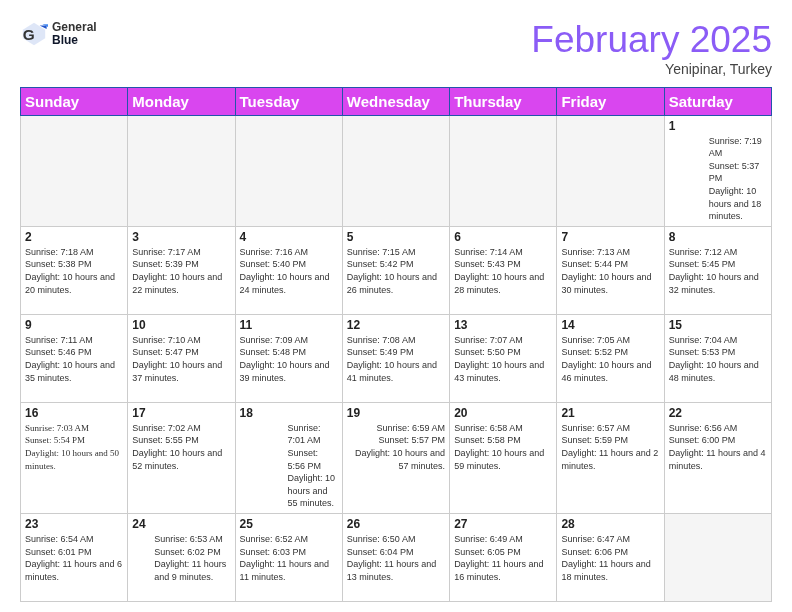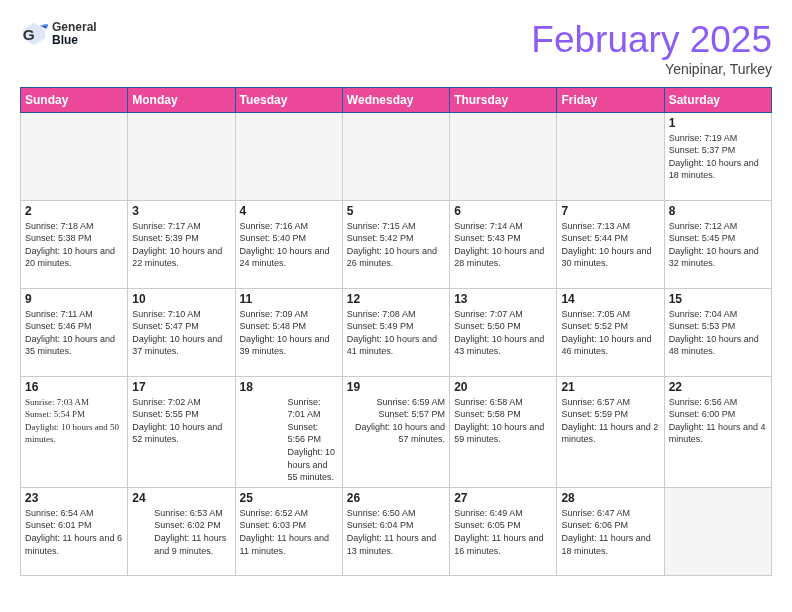--- a/index.html
+++ b/index.html
@@ -41,23 +41,23 @@
     .cal-subtitle {
       font-size: 14px;
       color: #444;
     }
     table {
       width: 100%;
       border-collapse: collapse;
       table-layout: fixed;
     }
     th {
-      background-color: #ec4899;
+      background-color: #d946ef;
       color: #fff;
-      font-size: 12px;
+      font-size: 15px;
       font-weight: bold;
       padding: 5px 4px;
       text-align: left;
       border: 1px solid #2255aa;
     }
     td {
       vertical-align: top;
       border: 1px solid #ccc;
       padding: 3px 4px;
       font-size: 9.5px;
@@ -120,21 +120,21 @@
     <tbody id="cal-body">
     <tr>
           <td class="empty"></td>
           <td class="empty"></td>
           <td class="empty"></td>
           <td class="empty"></td>
           <td class="empty"></td>
           <td class="empty"></td>
           <td>
             <div class="day-num">1</div>
-            <div class="day-info" style="white-space: pre-line;">Sunrise: 7:19 AM
+            <div class="day-info" style="white-space: pre-line; margin-left: 40px;">Sunrise: 7:19 AM
 Sunset: 5:37 PM
 Daylight: 10 hours and 18 minutes.</div>
           </td>
         </tr>
         <tr>
           <td>
             <div class="day-num">2</div>
             <div class="day-info" style="white-space: pre-line;">Sunrise: 7:18 AM
 Sunset: 5:38 PM
 Daylight: 10 hours and 20 minutes.</div>

